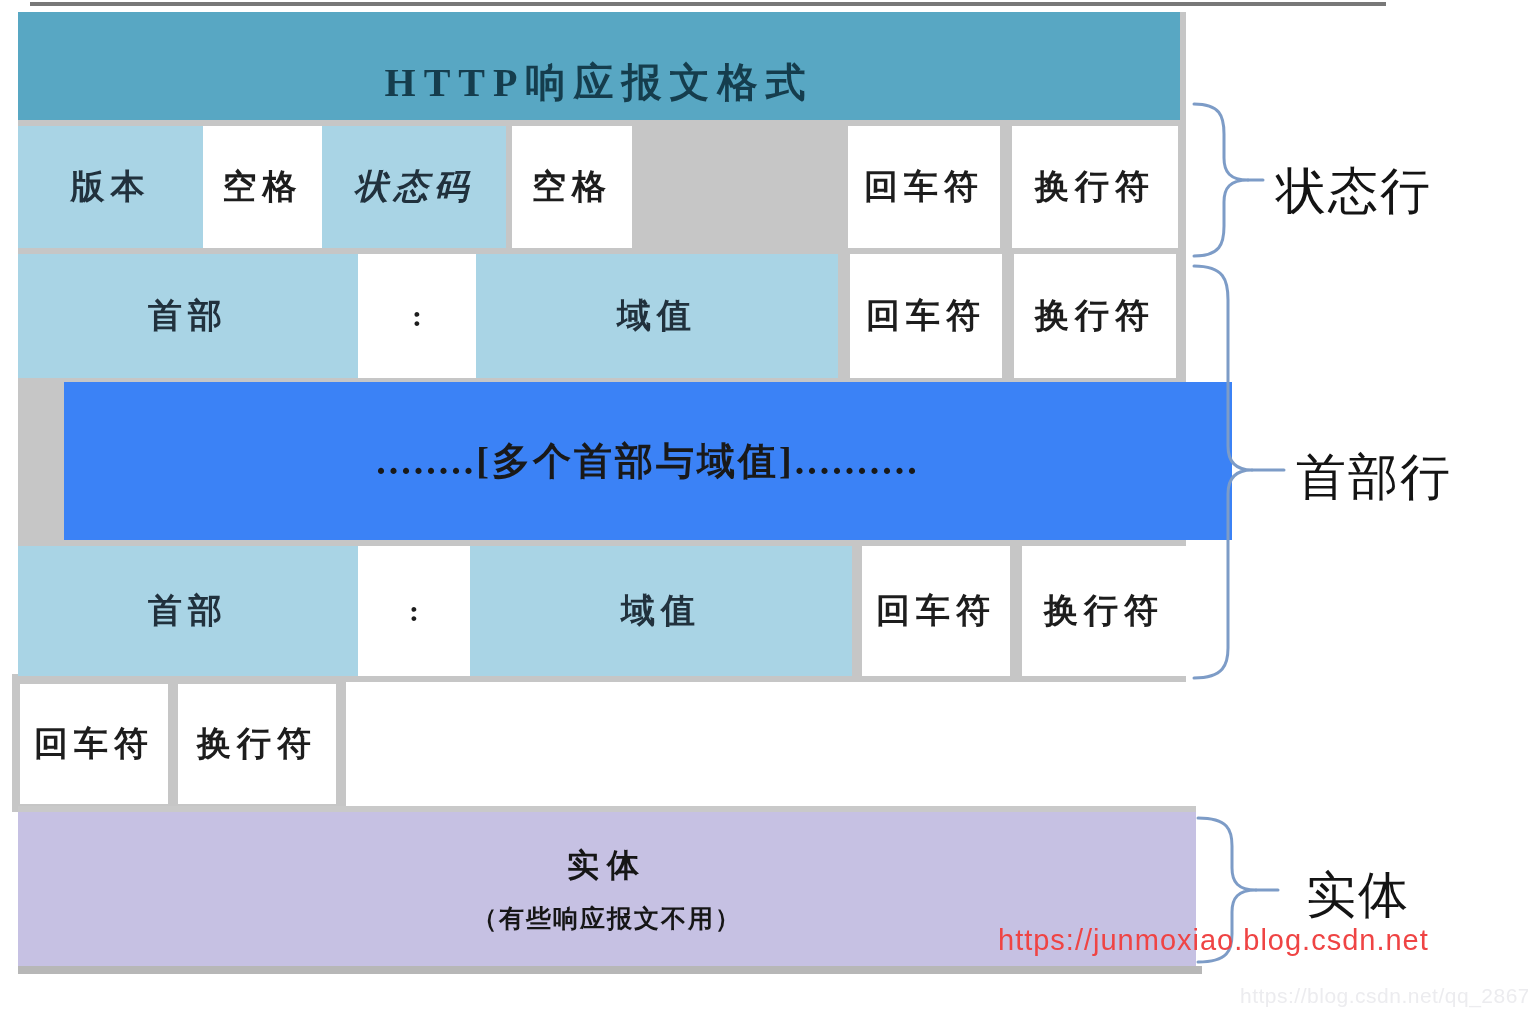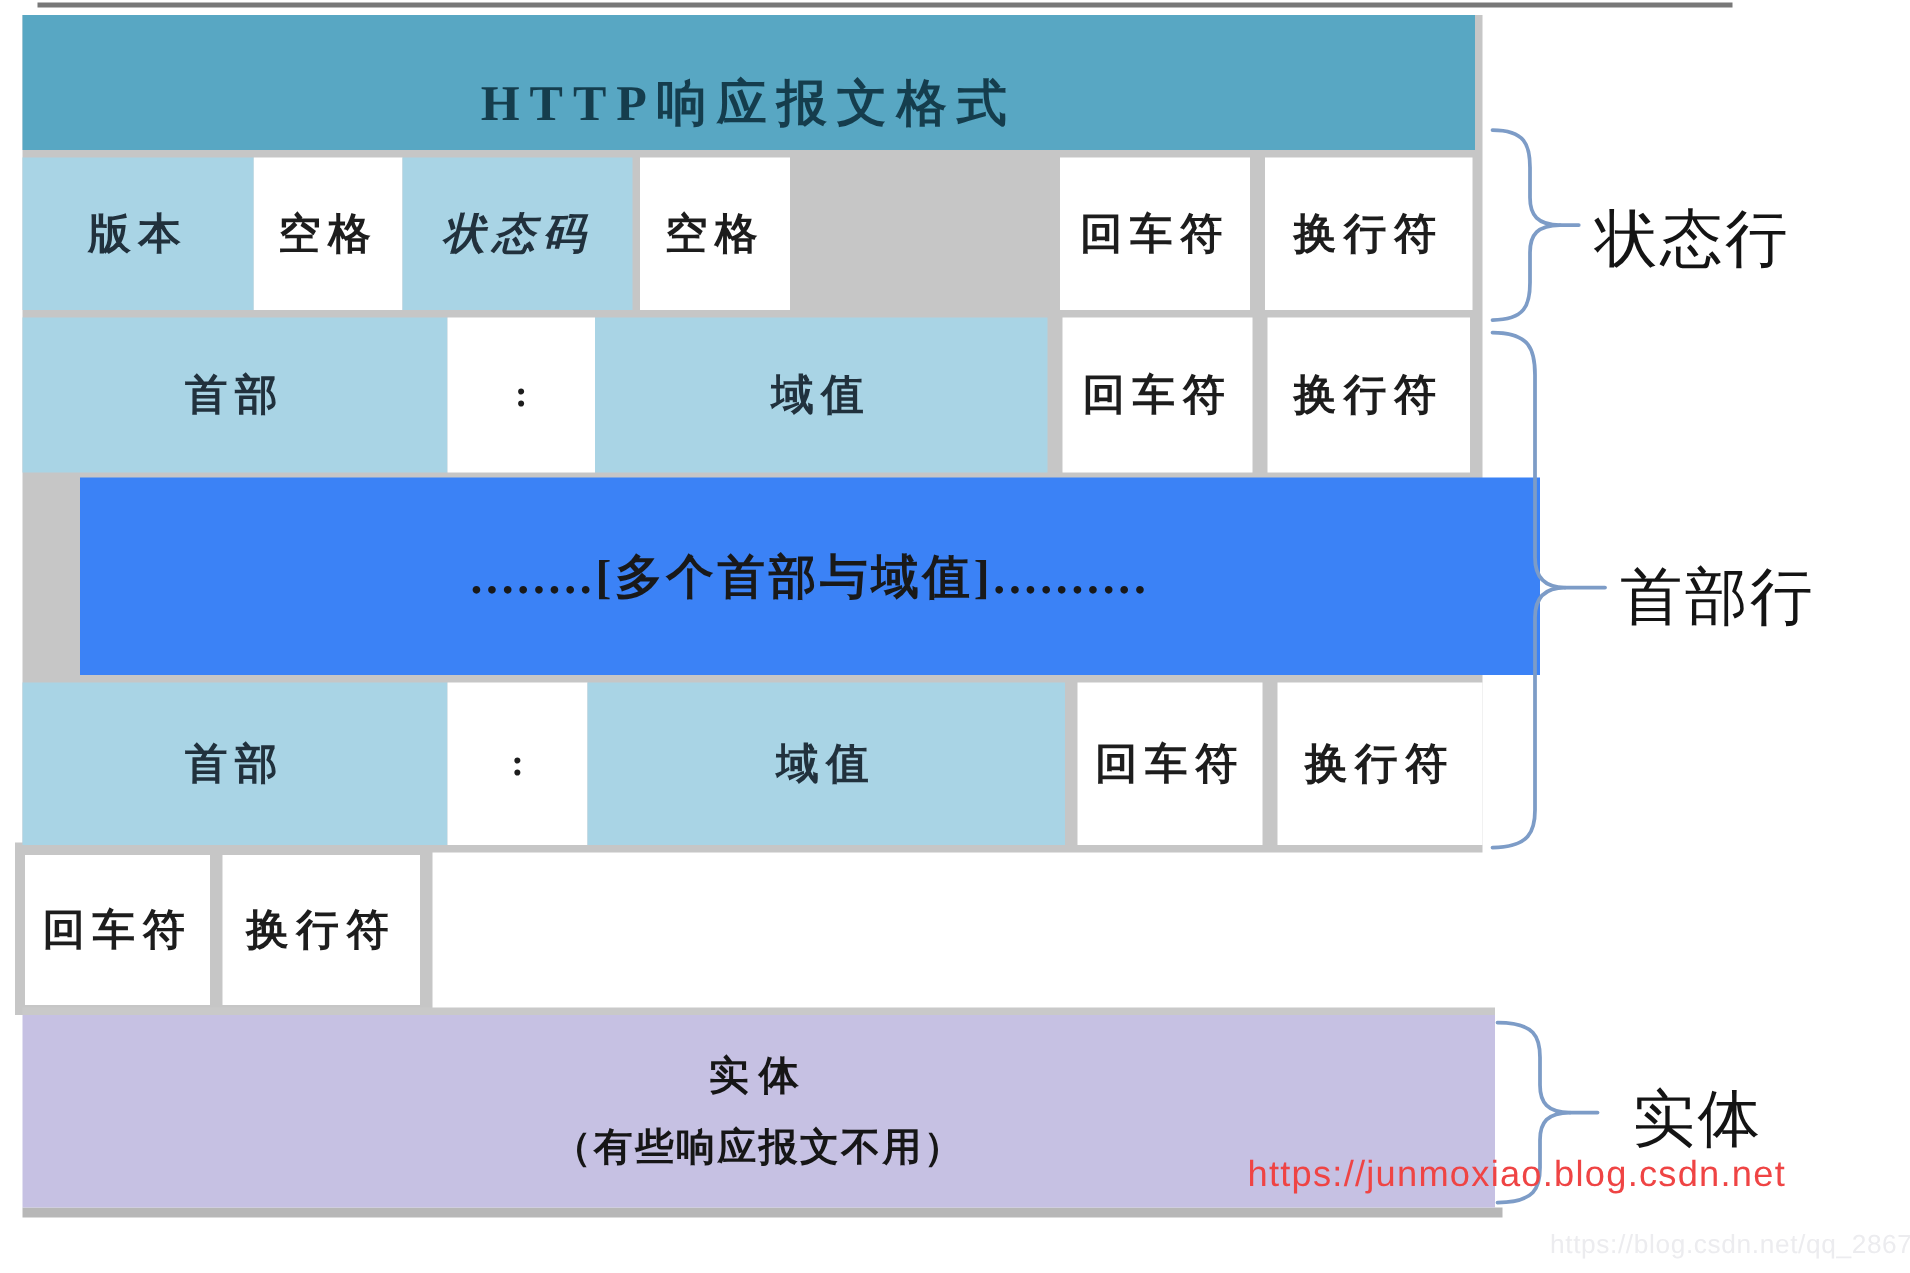--- a/index.html
+++ b/index.html
@@ -61,21 +61,21 @@
   
   .r5{top:684px;height:120px;}
   .c-cr4{left:20px;width:148px;}
   .c-lf4{left:178px;width:158px;}
 
   
   .entity{position:absolute;left:18px;top:812px;width:1178px;height:154px;background:#c6c1e3;
           display:flex;flex-direction:column;align-items:center;justify-content:center;
           font-family:"Liberation Serif",serif;font-weight:bold;color:#161616;}
   .entity .l1{font-size:32px;letter-spacing:8px;}
-  .entity .l2{font-size:31px;letter-spacing:2px;margin-top:14px;}
+  .entity .l2{font-size:25px;letter-spacing:2px;margin-top:14px;}
 
   
   .braces{position:absolute;left:0;top:0;width:1528px;height:1018px;pointer-events:none;}
   .braces path{fill:none;stroke:#7d9cc7;stroke-width:3;stroke-linecap:round;stroke-linejoin:round;}
 
   
   .side-label{position:absolute;font-family:"Liberation Sans",sans-serif;font-size:50px;
               color:#141414;letter-spacing:2px;}
   .lbl-status{left:1276px;top:158px;}
   .lbl-headers{left:1296px;top:444px;}

